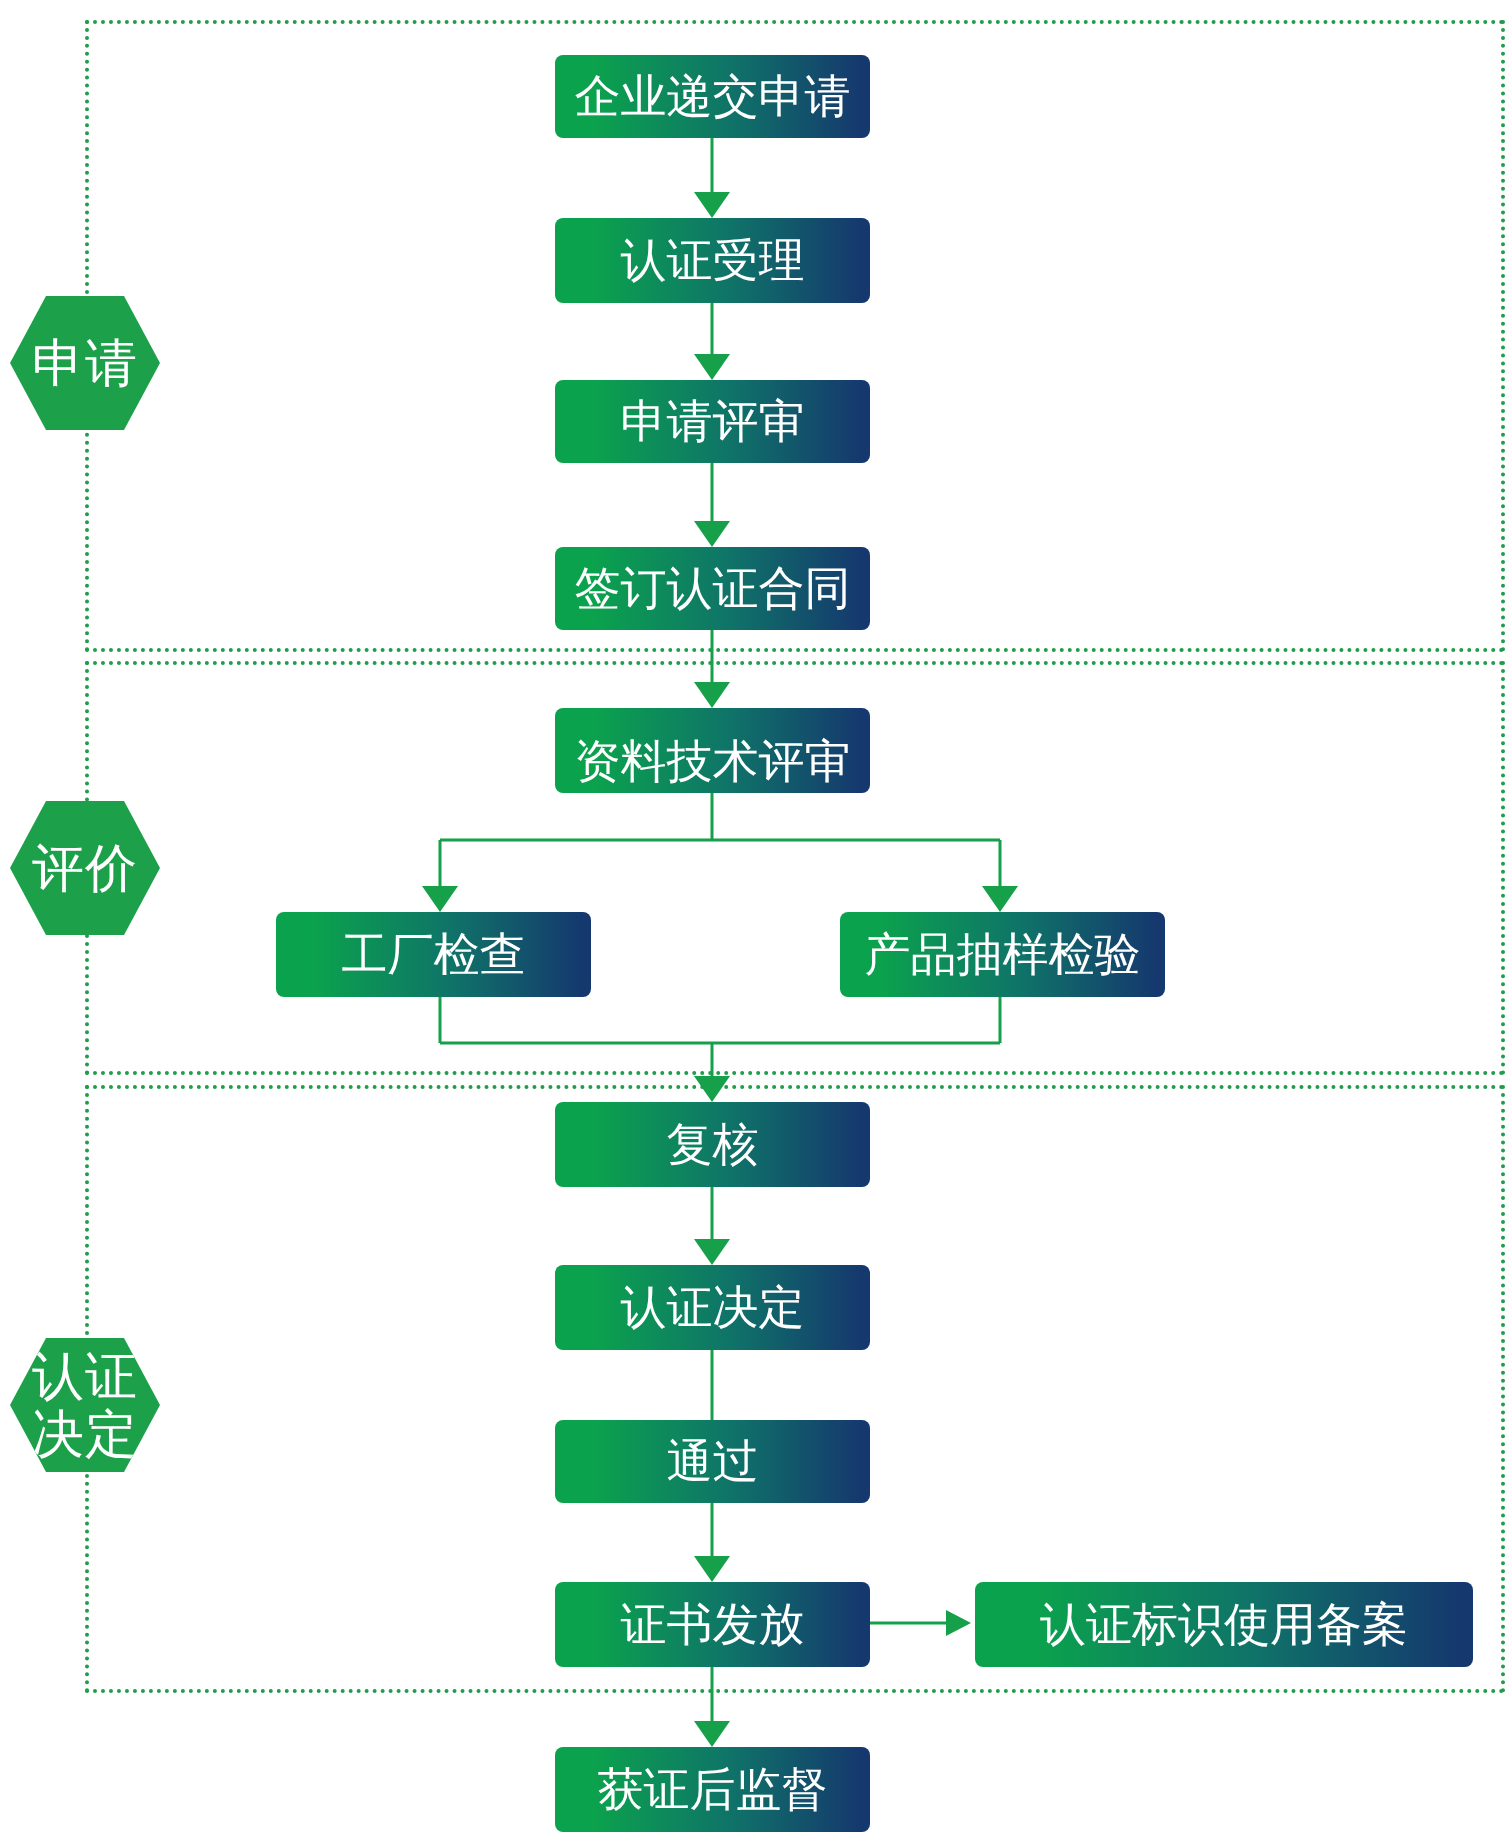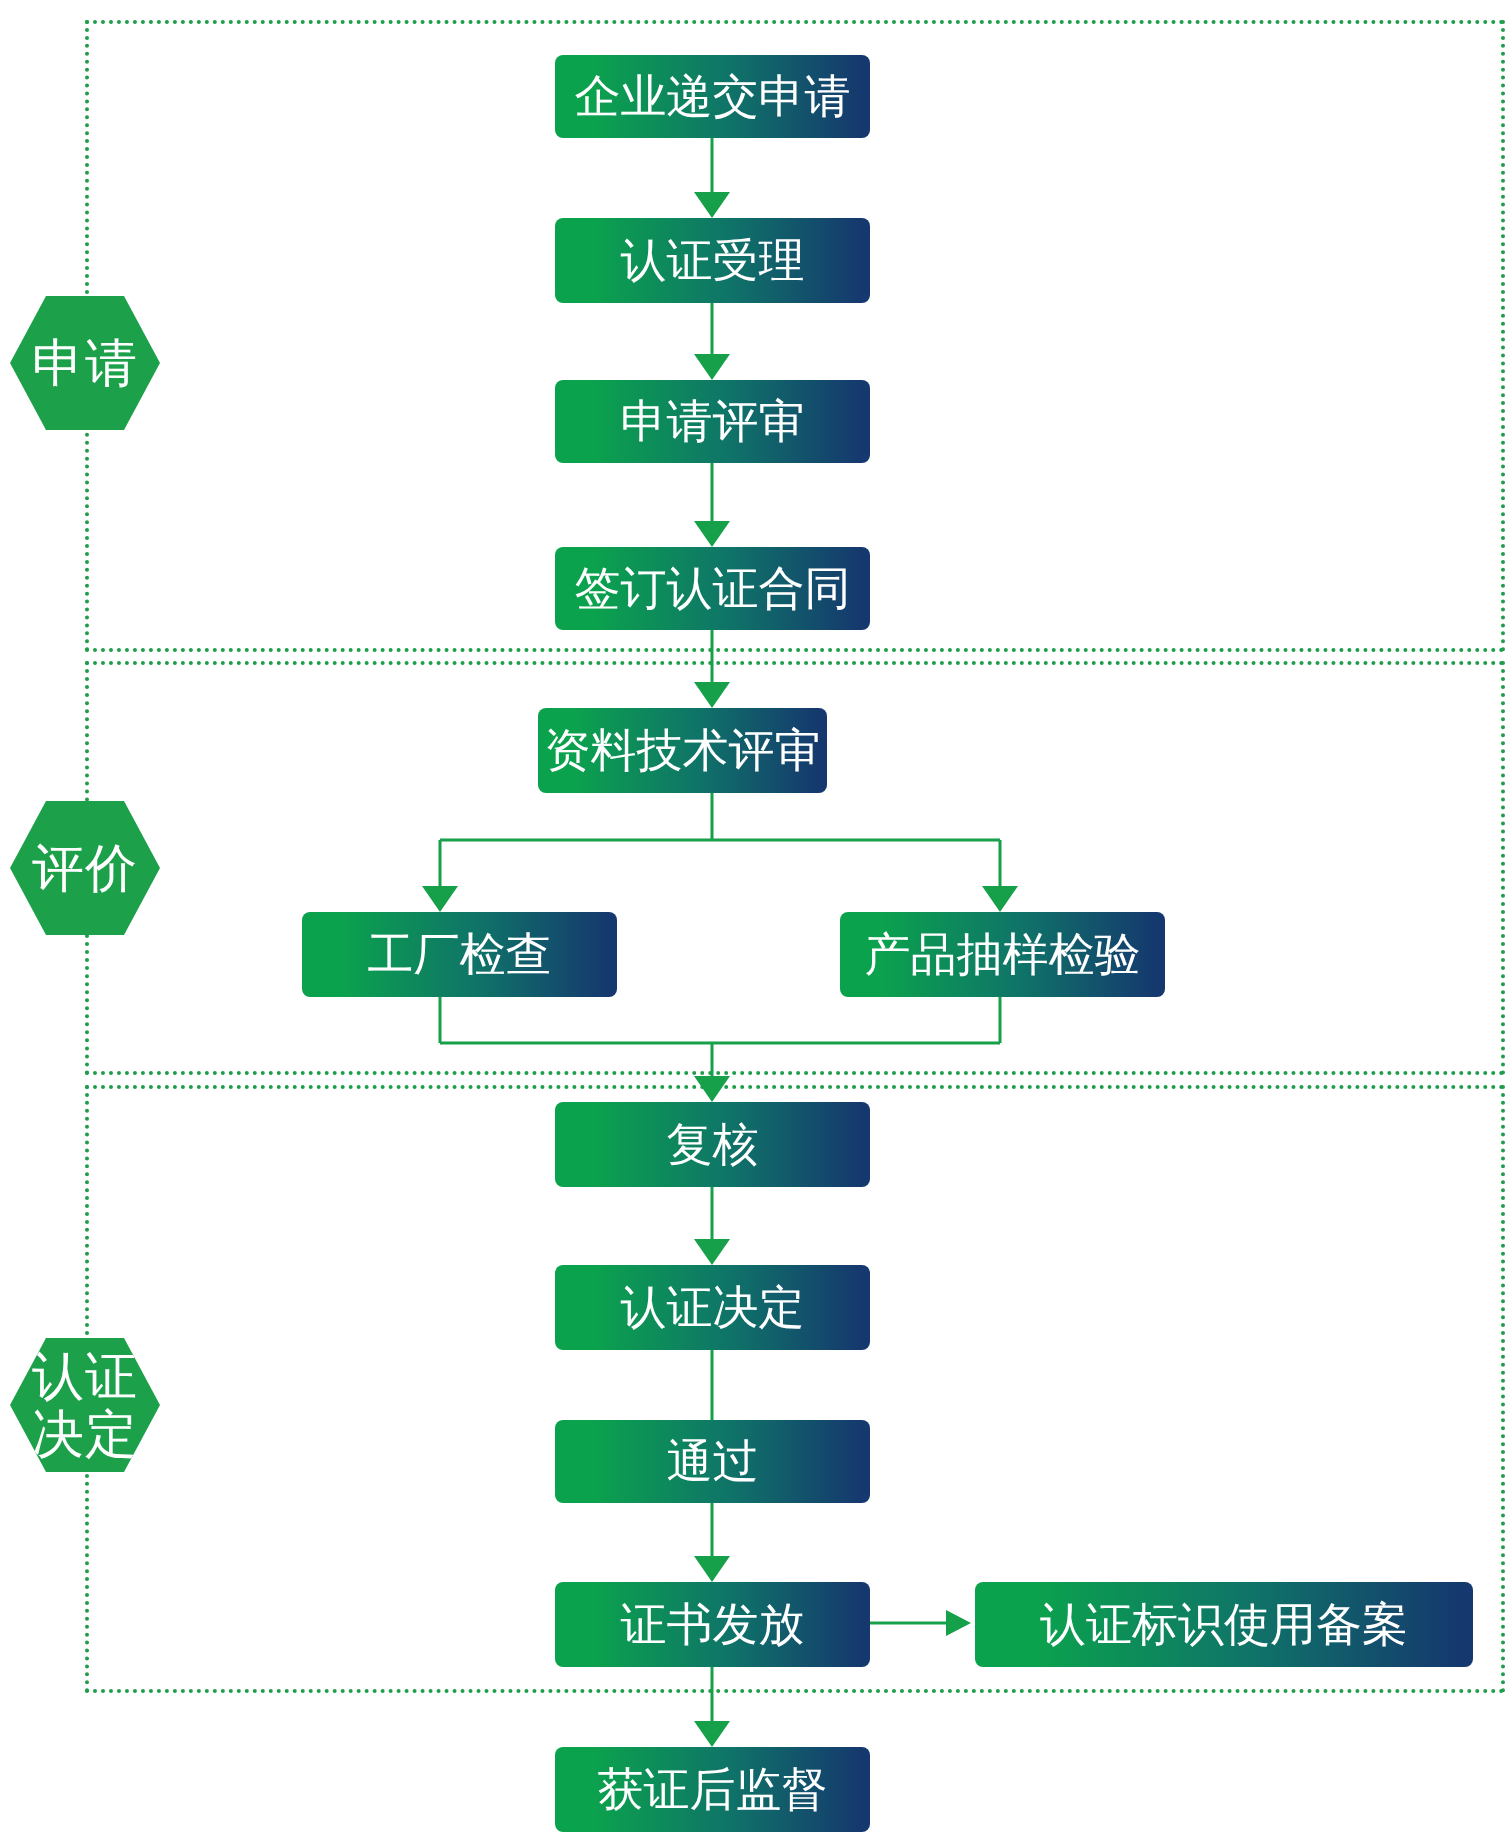--- a/index.html
+++ b/index.html
@@ -39,22 +39,22 @@
   
   .step{position:absolute;border-radius:8px;
         background:linear-gradient(90deg,var(--box-green) 0%,var(--box-green) 12%,var(--box-teal) 55%,var(--box-navy) 97%);
         display:flex;align-items:center;justify-content:center;z-index:3;box-sizing:border-box;}
   .step-label{color:var(--text-white);font-size:46px;font-weight:500;white-space:nowrap;}
 
   .step-submit      {left:555px;top:55px;  width:315px;height:83px;}
   .step-accept      {left:555px;top:218px; width:315px;height:85px;}
   .step-review      {left:555px;top:380px; width:315px;height:83px;text-align:right;}
   .step-contract    {left:555px;top:547px; width:315px;height:83px;}
-  .step-tech-review {left:538px;top:708px; width:289px;height:85px;}
-  .step-factory     {left:302px;top:912px; width:315px;height:85px;}
+  .step-tech-review {left:555px;top:708px; width:315px;height:85px;align-items:flex-end;}
+  .step-factory     {left:276px;top:912px; width:315px;height:85px;}
   .step-sampling    {left:840px;top:912px; width:325px;height:85px;}
   .step-recheck     {left:555px;top:1102px;width:315px;height:85px;}
   .step-decision    {left:555px;top:1265px;width:315px;height:85px;}
   .step-pass        {left:555px;top:1420px;width:315px;height:83px;}
   .step-issue       {left:555px;top:1582px;width:315px;height:85px;}
   .step-mark-filing {left:975px;top:1582px;width:498px;height:85px;}
   .step-supervision {left:555px;top:1747px;width:315px;height:85px;}
 </style>
 </head>
 <body>

